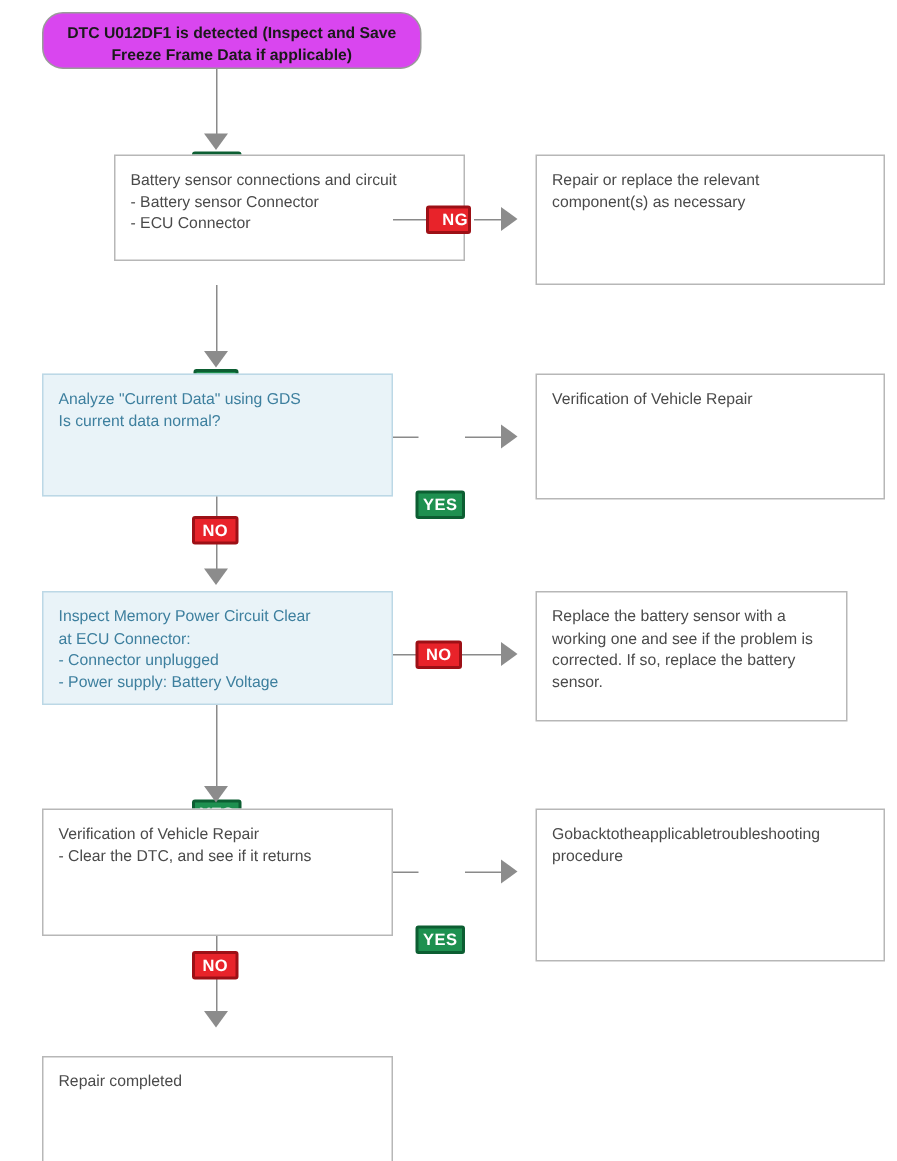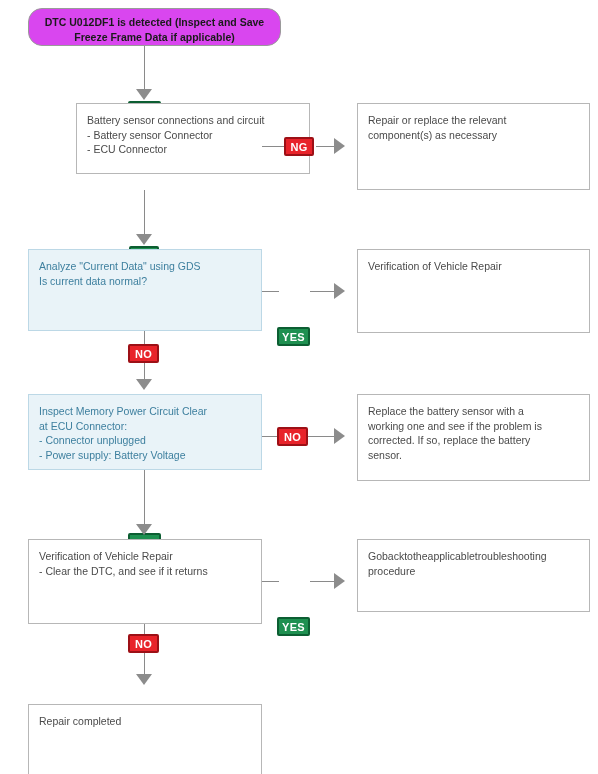--- a/index.html
+++ b/index.html
@@ -130,21 +130,21 @@
   <div class="badge yes" style="left:128px; top:56px; width:33px;">YES</div>
   <div class="arrow-down" style="left:136px; top:89px;"></div>
 
   <div class="node" style="left:28px; top:103px; width:234px; height:71px;margin-left:48px;">
     <span class="line">Battery sensor connections and circuit</span>
     <span class="line">- Battery sensor Connector</span>
     <span class="line">- ECU Connector</span>
   </div>
 
   <div class="hline" style="left:262px; top:146px; width:24px;"></div>
-  <div class="badge ng" style="left:284px; top:137px; width:20px;">NG</div>
+  <div class="badge ng" style="left:284px; top:137px; width:20px;text-align:right;">NG</div>
   <div class="hline" style="left:316px; top:146px; width:20px;"></div>
   <div class="arrow-right" style="left:334px; top:138px;"></div>
 
   <div class="node" style="left:357px; top:103px; width:233px; height:87px;">
     <span class="line">Repair or replace the relevant</span>
     <span class="line">component(s) as necessary</span>
   </div>
 
   <div class="vline" style="left:144px; top:190px; height:48px;"></div>
   <div class="badge ok" style="left:129px; top:201px; width:29px;">OK</div>
@@ -173,42 +173,42 @@
     <span class="line">at ECU Connector:</span>
     <span class="line">- Connector unplugged</span>
     <span class="line">- Power supply: Battery Voltage</span>
   </div>
 
   <div class="hline" style="left:262px; top:436px; width:17px;"></div>
   <div class="badge no" style="left:277px; top:427px; width:31px;">NO</div>
   <div class="hline" style="left:308px; top:436px; width:28px;"></div>
   <div class="arrow-right" style="left:334px; top:428px;"></div>
 
-  <div class="node" style="left:357px; top:394px; width:233px; height:87px;">
+  <div class="node" style="left:357px; top:394px; width:208px; height:87px;">
     <span class="line">Replace the battery sensor with a</span>
     <span class="line">working one and see if the problem is</span>
     <span class="line">corrected. If so, replace the battery</span>
     <span class="line">sensor.</span>
   </div>
 
   <div class="vline" style="left:144px; top:470px; height:58px;"></div>
   <div class="badge yes" style="left:128px; top:488px; width:33px;">YES</div>
   <div class="arrow-down" style="left:136px; top:524px;"></div>
 
   <div class="node" style="left:28px; top:539px; width:234px; height:85px;">
     <span class="line">Verification of Vehicle Repair</span>
     <span class="line">- Clear the DTC, and see if it returns</span>
   </div>
 
   <div class="hline" style="left:262px; top:581px; width:17px;"></div>
   <div class="badge yes" style="left:277px; top:572px; width:33px;">YES</div>
   <div class="hline" style="left:310px; top:581px; width:26px;"></div>
   <div class="arrow-right" style="left:334px; top:573px;"></div>
 
-  <div class="node" style="left:357px; top:539px; width:233px; height:73px;">
+  <div class="node" style="left:357px; top:539px; width:233px; height:102px;">
     <span class="line">Gobacktotheapplicabletroubleshooting</span>
     <span class="line">procedure</span>
   </div>
 
   <div class="vline" style="left:144px; top:624px; height:54px;"></div>
   <div class="badge no" style="left:128px; top:634px; width:31px;">NO</div>
   <div class="arrow-down" style="left:136px; top:674px;"></div>
 
   <div class="node" style="left:28px; top:704px; width:234px; height:73px;">
     <span class="line">Repair completed</span>

